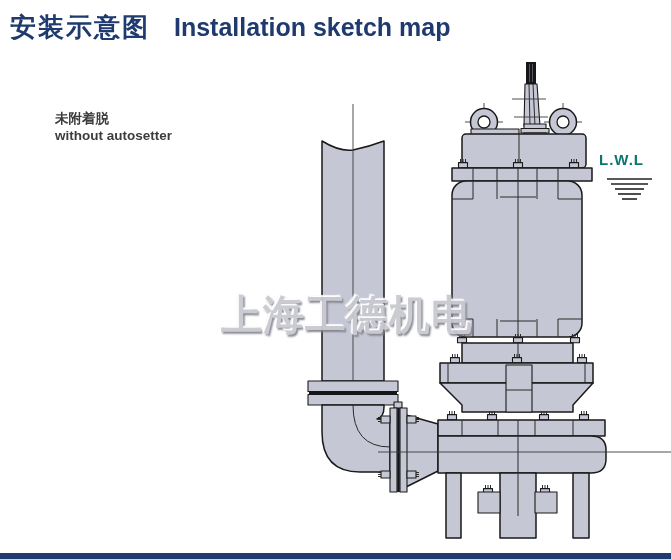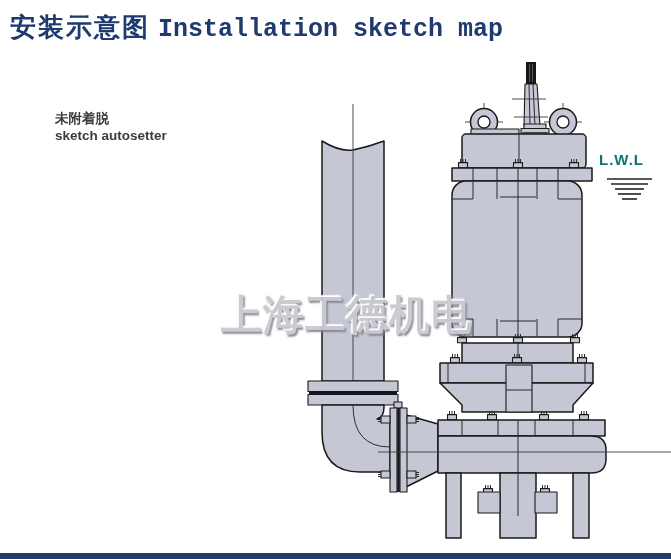--- a/index.html
+++ b/index.html
@@ -1,22 +1,22 @@
 <!DOCTYPE html>
 <html style="--accent_navy: #1e3a6e; --text_dark: #3c3c3c; --drawing_fill: #c6c7d4; --drawing_stroke: #1a1a1a; --watermark_gray: #c9c9d0;"><head>
 <meta charset="utf-8">
 <style>
   html,body{margin:0;padding:0;background:#ffffff;}
   body{width:671px;height:559px;position:relative;overflow:hidden;
        font-family:"Liberation Sans", sans-serif;}
   .stage{position:absolute;inset:0;}
 
   
-  .hdr{position:absolute;left:10px;top:10px;display:flex;align-items:baseline;gap:8px;
-       color:var(--accent_navy,#1e3a6e);white-space:nowrap;font-family:Liberation Mono, monospace;}
+  .hdr{position:absolute;left:10px;top:10px;display:flex;align-items:baseline;gap:24px;
+       color:var(--accent_navy,#1e3a6e);white-space:nowrap;}
   .hdr .cn{font-size:26px;font-weight:bold;letter-spacing:2px;}
   .hdr .en{font-size:25px;font-weight:600;letter-spacing:0px;}
 
   
   .note{position:absolute;left:55px;top:110px;color:var(--text_dark,#3c3c3c);
         font-size:13.5px;font-weight:bold;line-height:17px;}
 
   
   .lwl{position:absolute;left:599px;top:151px;font-size:15px;font-weight:bold;
        letter-spacing:1px;color:#0f766e;}
@@ -47,21 +47,21 @@
 
 <div class="stage">
 
   <div class="hdr">
     <span class="cn">安装示意图</span>
     <span class="en">Installation sketch map</span>
   </div>
 
   <div class="note">
     <div>未附着脱</div>
-    <div>sketch autosetter</div>
+    <div>without autosetter</div>
   </div>
 
   <div class="lwl">L.W.L</div>
 
   <div class="wm">上海工德机电</div>
 
   <svg width="671" height="559" viewBox="0 0 671 559">
     <defs>
       <g id="stud">
         <path d="M2.5,0 V3.8 M5,0 V3.8 M7.5,0 V3.8" class="ln"></path>

